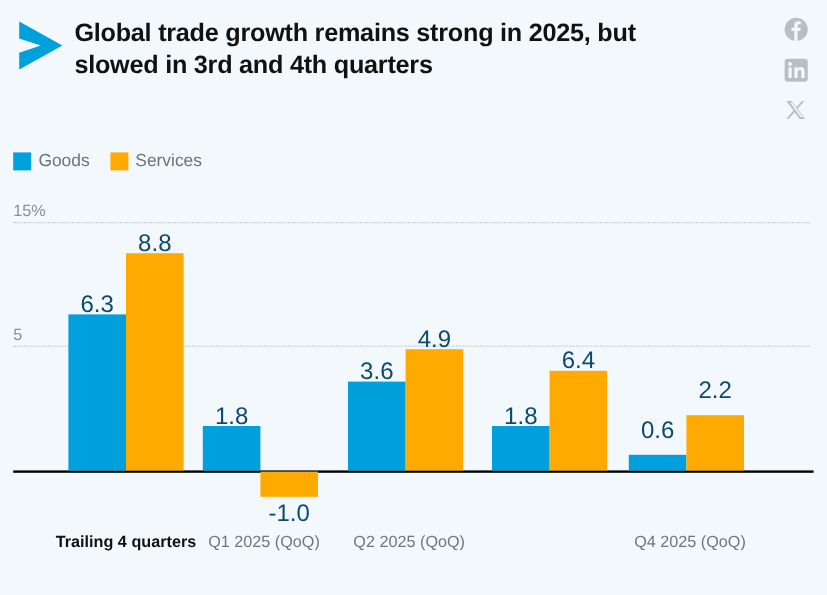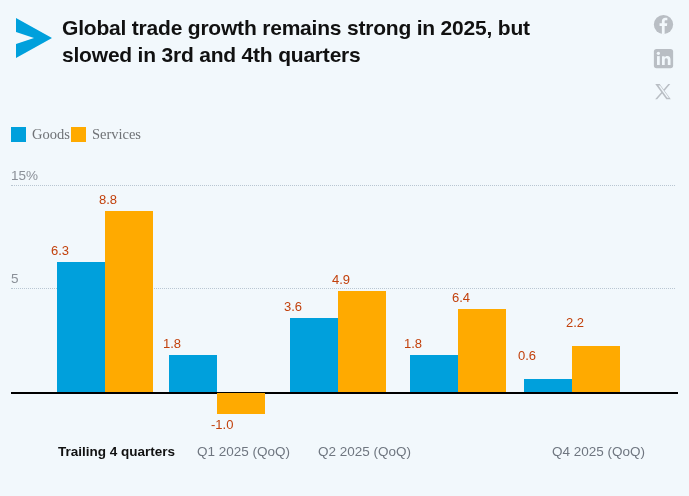--- a/index.html
+++ b/index.html
@@ -68,22 +68,21 @@
     cursor: pointer;
   }
 
   
   .legend {
     position: absolute;
     left: 11px;
     top: 126px;
     display: flex;
     align-items: center;
-    gap: 1px;
-    font-family: Liberation Serif, serif;
+    gap: 17px;
   }
   .legend-item {
     display: flex;
     align-items: center;
     gap: 6px;
   }
   .legend-swatch {
     width: 15px;
     height: 15px;
     flex: none;
@@ -131,28 +130,29 @@
     border-top: 2px solid #000000;
   }
 
   .bar {
     position: absolute;
     width: 48px;
   }
   .bar-value {
     position: absolute;
     width: 60px;
-    font-size: 13px;
-    color: #c2410c;
+    text-align: center;
+    font-size: 20px;
+    color: #0c4a6e;
   }
 
   .cat-label {
     position: absolute;
     width: 140px;
-    text-align: right;
+    text-align: center;
     font-size: 13.5px;
     color: #6f7680;
     line-height: 17px;
   }
   .cat-label.primary {
     color: #111111;
     font-weight: bold;
   }
 </style>
 </head>

